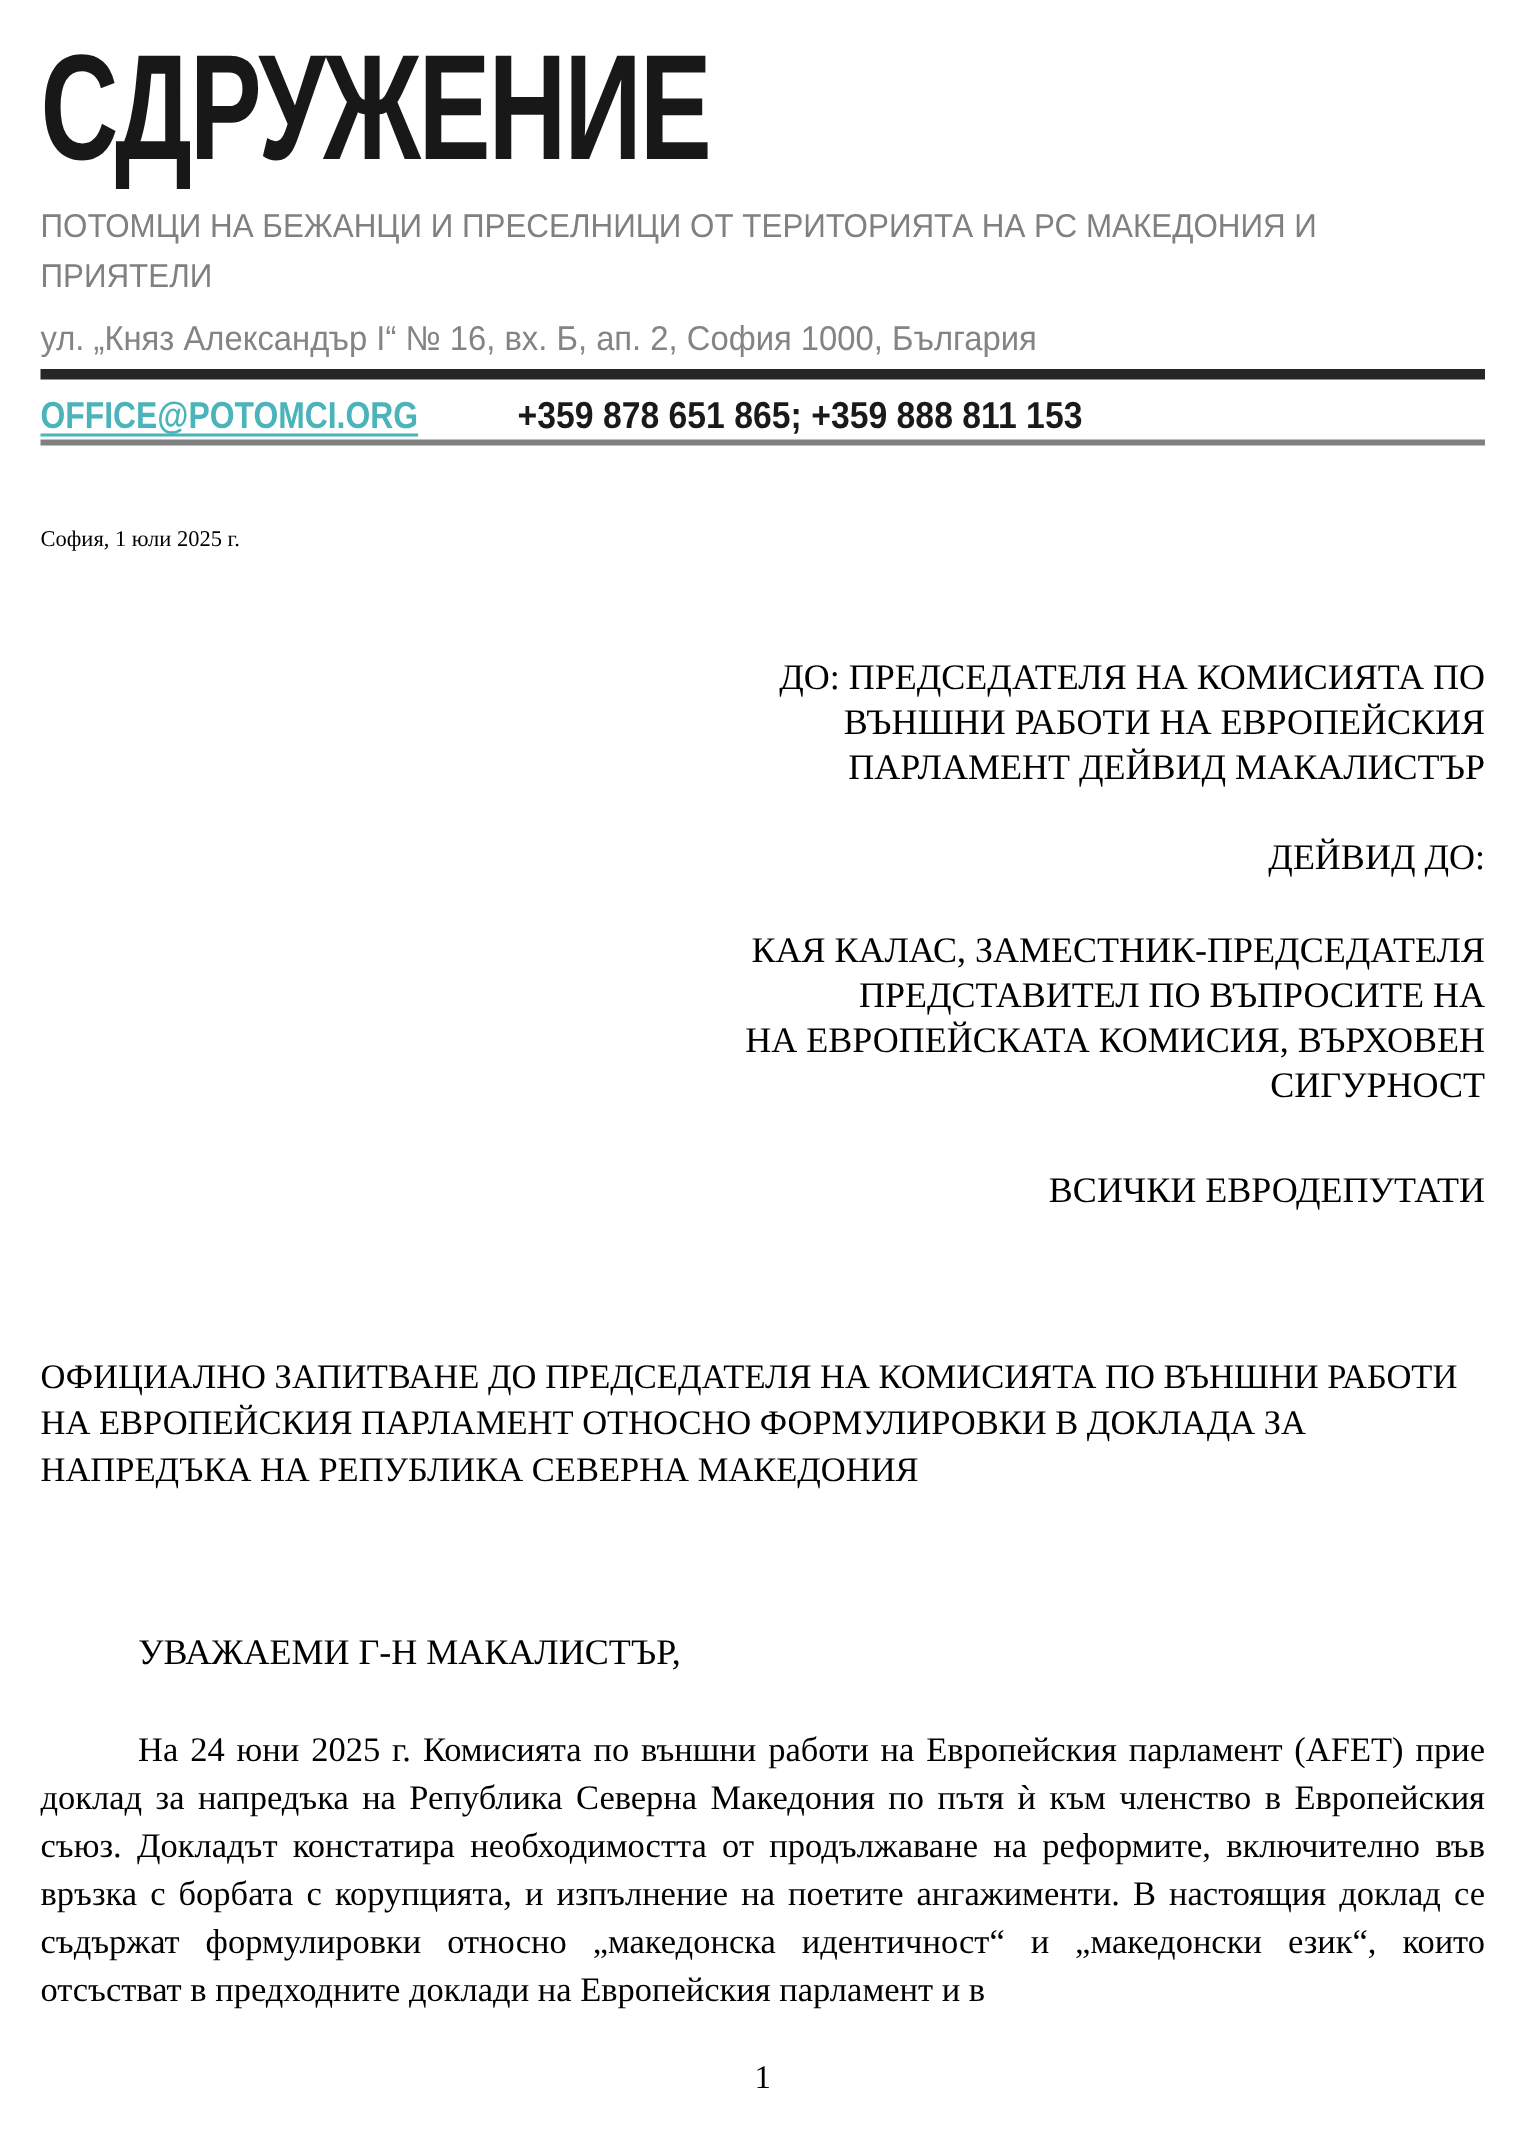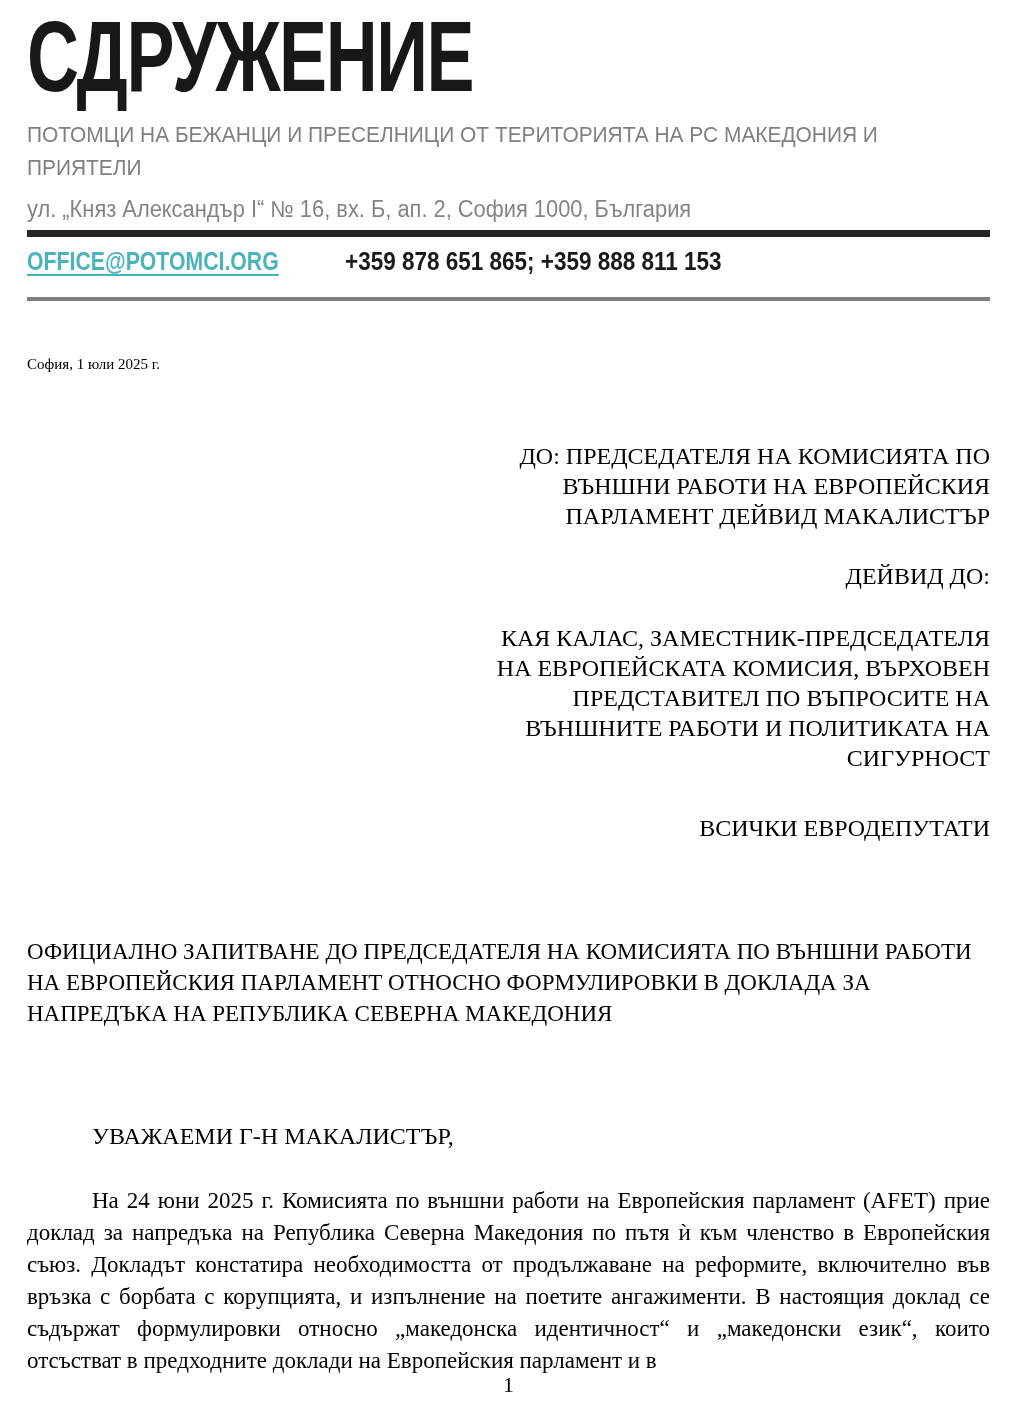--- a/index.html
+++ b/index.html
@@ -4,21 +4,21 @@
 <style>
   * { box-sizing: border-box; }
   html, body { margin: 0; padding: 0; background: #ffffff; }
 
   .page {
     position: relative;
     width: 1017px;
     height: 1422px;
     margin: 0 auto;
     background: #ffffff;
-    padding: 0 27px;
+    padding: 16px 27px;
     overflow: hidden;
     font-family: "Liberation Serif", serif;
     color: #000000;
   }
 
   
   .org-name {
     margin: 10px 0 0 0;
     font-family: "Liberation Sans", sans-serif;
     font-weight: 900;
@@ -49,21 +49,21 @@
     white-space: nowrap;
     transform: scaleX(0.95);
     transform-origin: left top;
   }
   .rule { width: 100%; }
   .rule-dark { height: 7px; background: #262626; margin-top: 7px; }
   .rule-gray { height: 4px; background: #808080; }
 
   .contact-row {
     position: relative;
-    height: 60px;
+    height: 40px;
     font-family: "Liberation Sans", sans-serif;
     font-weight: bold;
     font-size: 25px;
     line-height: 48px;
     white-space: nowrap;
   }
   .email {
     position: absolute;
     left: 0; top: 0;
     color: #4BB4BA;
@@ -153,23 +153,22 @@
 
     <section class="addr-block">
       <div class="addr-group">
         <div>ДО: ПРЕДСЕДАТЕЛЯ НА КОМИСИЯТА ПО</div>
         <div>ВЪНШНИ РАБОТИ НА ЕВРОПЕЙСКИЯ</div>
         <div>ПАРЛАМЕНТ ДЕЙВИД МАКАЛИСТЪР</div>
       </div>
       <div class="addr-label">ДЕЙВИД ДО:</div>
       <div class="addr-group cc1">
         <div>КАЯ КАЛАС, ЗАМЕСТНИК-ПРЕДСЕДАТЕЛЯ</div>
+        <div>ПРЕДСТАВИТЕЛ ПО ВЪПРОСИТЕ НА</div>
         <div>НА ЕВРОПЕЙСКАТА КОМИСИЯ, ВЪРХОВЕН</div>
-        <div>ПРЕДСТАВИТЕЛ ПО ВЪПРОСИТЕ НА</div>
-        <div>ВЪНШНИТЕ РАБОТИ И ПОЛИТИКАТА НА</div>
         <div>СИГУРНОСТ</div>
       </div>
       <div class="addr-group">ВСИЧКИ ЕВРОДЕПУТАТИ</div>
     </section>
 
     <h2 class="subject">ОФИЦИАЛНО ЗАПИТВАНЕ ДО ПРЕДСЕДАТЕЛЯ НА КОМИСИЯТА ПО ВЪНШНИ РАБОТИ НА ЕВРОПЕЙСКИЯ ПАРЛАМЕНТ ОТНОСНО ФОРМУЛИРОВКИ В ДОКЛАДА ЗА НАПРЕДЪКА НА РЕПУБЛИКА СЕВЕРНА МАКЕДОНИЯ</h2>
 
     <div class="salutation">УВАЖАЕМИ Г-Н МАКАЛИСТЪР,</div>
 
     <p class="body-par">На 24 юни 2025 г. Комисията по външни работи на Европейския парламент (AFET) прие доклад за напредъка на Република Северна Македония по пътя ѝ към членство в Европейския съюз. Докладът констатира необходимостта от продължаване на реформите, включително във връзка с борбата с корупцията, и изпълнение на поетите ангажименти. В настоящия доклад се съдържат формулировки относно „македонска идентичност“ и „македонски език“, които отсъстват в предходните доклади на Европейския парламент и в</p>

